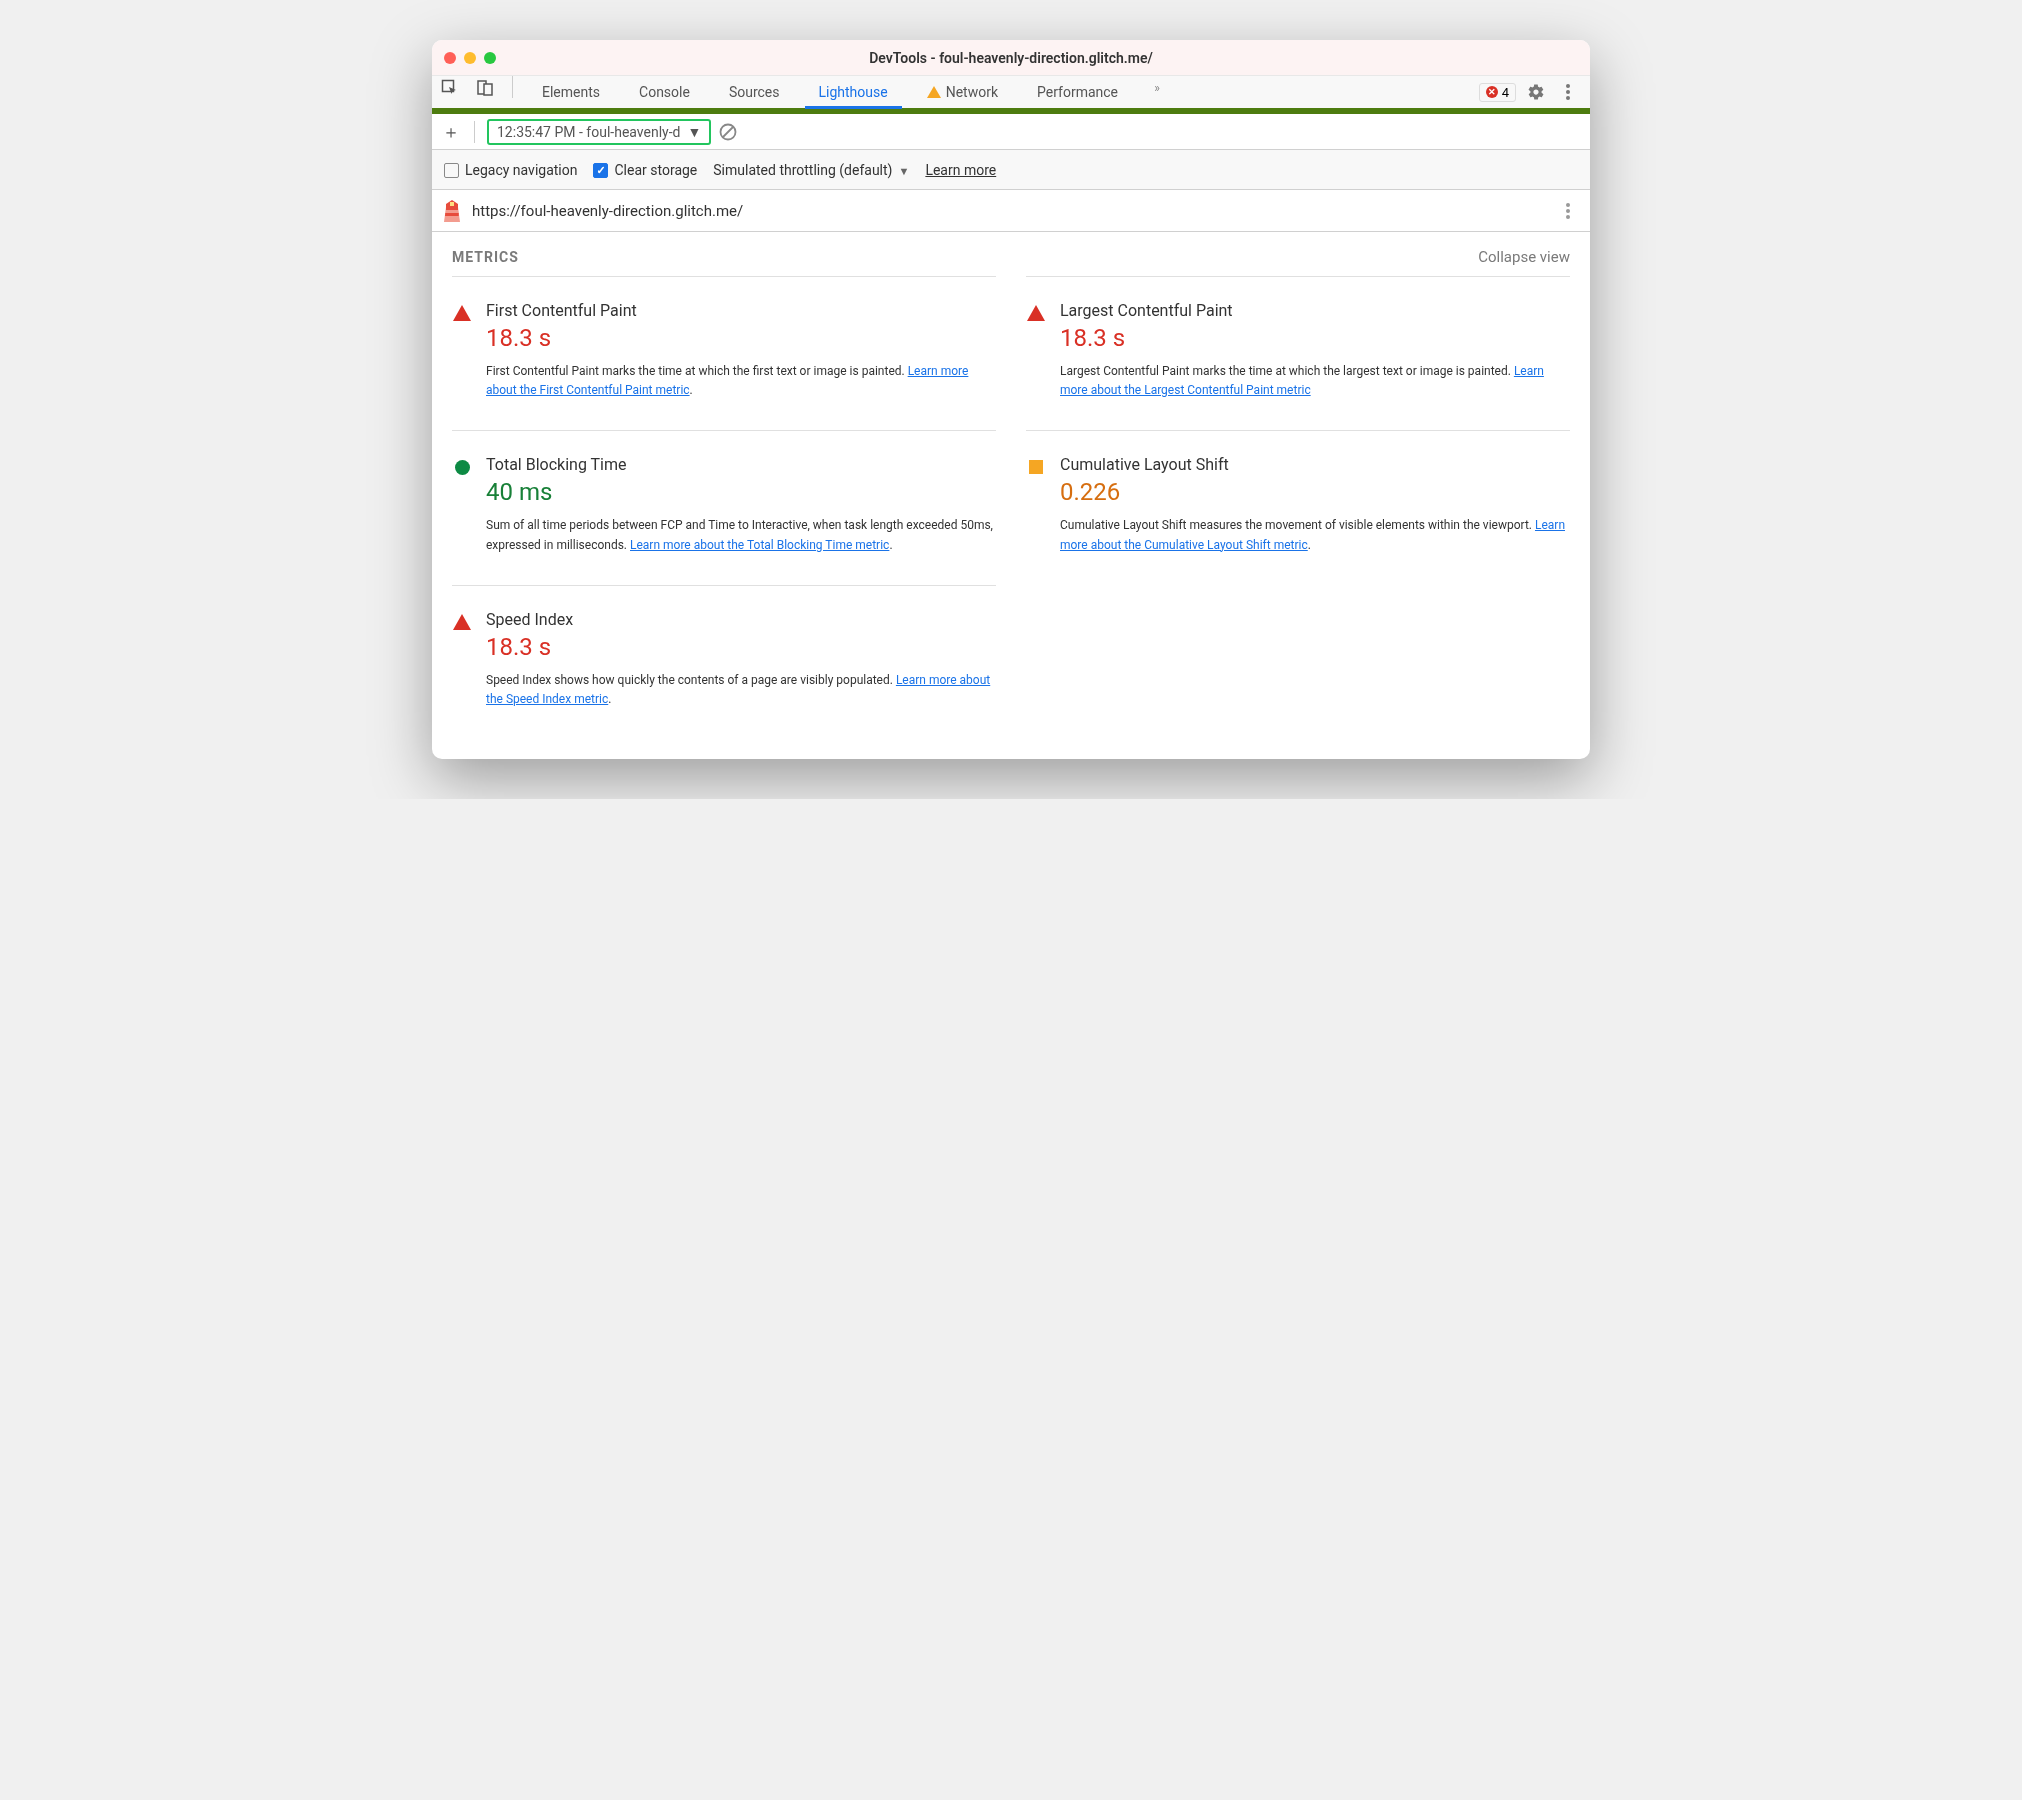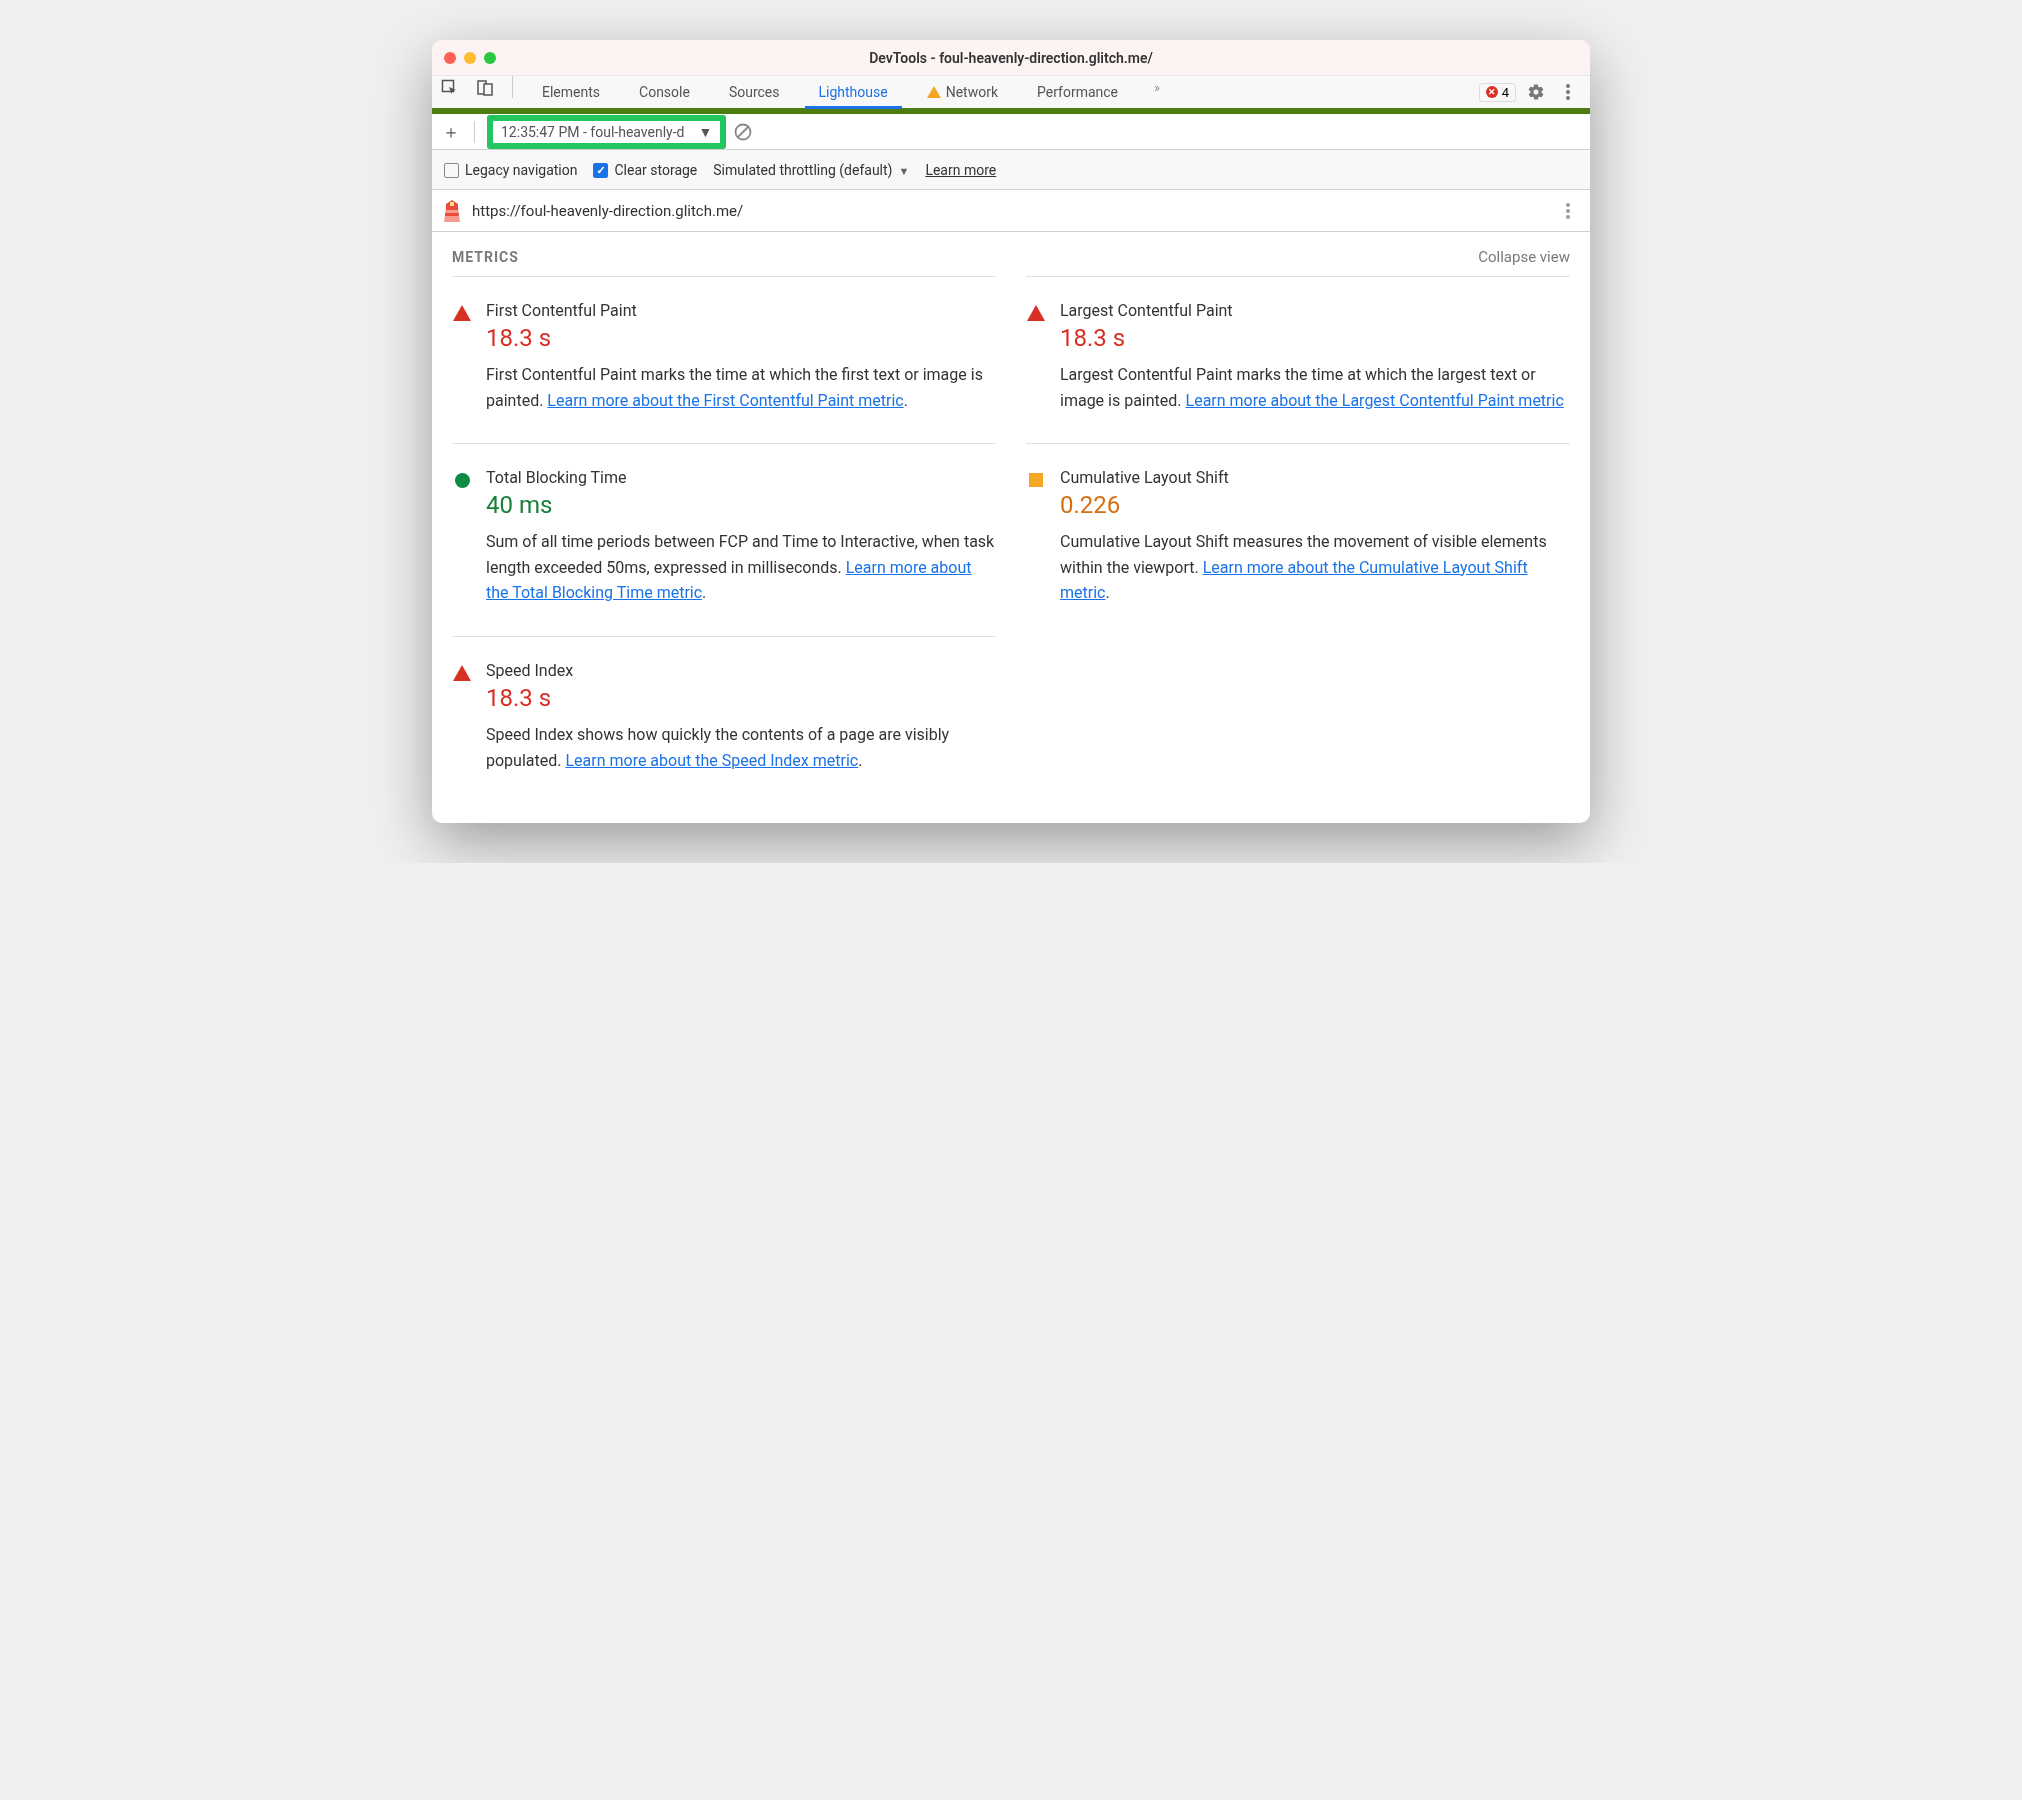--- a/index.html
+++ b/index.html
@@ -15,21 +15,21 @@
 .divider { width:1px; height:22px; background:#ccc; margin:0 4px; }
 .tab { padding:0 14px; height:100%; display:flex; align-items:center; font-size:14px; color:#555; cursor:pointer; position:relative; gap:5px; }
 .tab.active { color:#1a73e8; }
 .tab.active::after { content:""; position:absolute; bottom:-1px; left:0; right:0; height:3px; background:#1a73e8; }
 .chev { color:#888; font-size:12px; margin-left:4px; }
 .tabs-right { margin-left:auto; display:flex; align-items:center; gap:8px; padding-right:4px; }
 .errbox { display:flex; align-items:center; gap:4px; border:1px solid #ddd; padding:1px 6px; border-radius:3px; font-size:13px; cursor:pointer; }
 .err-icon { width:12px; height:12px; background:#d93025; border-radius:50%; display:flex; align-items:center; justify-content:center; color:#fff; font-size:9px; font-weight:bold; }
 .toolbar { display:flex; align-items:center; height:36px; background:#fff; border-bottom:1px solid #d0d0d0; padding:0 8px; gap:8px; }
 .plus { width:22px; height:22px; display:flex; align-items:center; justify-content:center; font-size:18px; color:#555; cursor:pointer; }
-.report-sel { font-size:14px; color:#555; display:flex; align-items:center; gap:14px; cursor:pointer; border:6px solid #22c55e; padding:3px 8px; border-radius:3px; }
+.report-sel { font-size:14px; color:#555; display:flex; align-items:center; gap:7px; cursor:pointer; border:2px solid #22c55e; padding:3px 8px; border-radius:3px; }
 .stop { width:18px; height:18px; }
 .optbar { display:flex; align-items:center; height:40px; background:#f8f8f8; border-bottom:1px solid #d0d0d0; padding:0 12px; gap:16px; font-size:14px; color:#333; }
 .optitem { display:flex; align-items:flex-end; gap:6px; }
 .cb { width:15px; height:15px; border:1px solid #888; border-radius:2px; display:flex; align-items:center; justify-content:center; cursor:pointer; }
 .cb.checked { background:#1a73e8; border-color:#1a73e8; }
 .cb.checked::after { content:"✓"; color:#fff; font-size:11px; font-weight:bold; }
 .learn { text-decoration:underline; color:#333; cursor:pointer; }
 .urlbar { display:flex; align-items:center; height:42px; padding:0 10px; border-bottom:1px solid #d0d0d0; gap:10px; }
 .lh-icon { width:20px; height:22px; }
 .url { font-size:15px; color:#333; flex:1; }
@@ -40,21 +40,21 @@
 .metrics { display:grid; grid-template-columns:1fr 1fr; gap:0 30px; padding:0 20px 20px; }
 .metric { border-top:1px solid #e0e0e0; padding:24px 0 30px; display:flex; gap:14px; }
 .m-icon { flex:0 0 20px; height:20px; margin-top:2px; display:flex; align-items:center; justify-content:center; }
 .tri-r { width:0; height:0; border-left:9px solid transparent; border-right:9px solid transparent; border-bottom:16px solid #d93025; }
 .circ-g { width:15px; height:15px; border-radius:50%; background:#0d8a44; }
 .sq-o { width:14px; height:14px; background:#f5a623; }
 .m-body { flex:1; }
 .m-title { font-size:16px; color:#333; margin-bottom:4px; }
 .m-val { font-size:24px; margin-bottom:10px; }
 .m-val.r { color:#d93025; } .m-val.g { color:#188038; } .m-val.o { color:#d66e10; }
-.m-desc { font-size:16px; color:#333; line-height:1.6; }
+.m-desc { font-size:12px; color:#333; line-height:1.6; }
 .m-desc a { color:#1a73e8; text-decoration:underline; }
 .warn-tri { width:0; height:0; border-left:7px solid transparent; border-right:7px solid transparent; border-bottom:12px solid #f5a623; position:relative; }
 svg { display:block; }
 </style>
 </head>
 <body>
 
 <div class="shell">
 
   <div class="titlebar">

